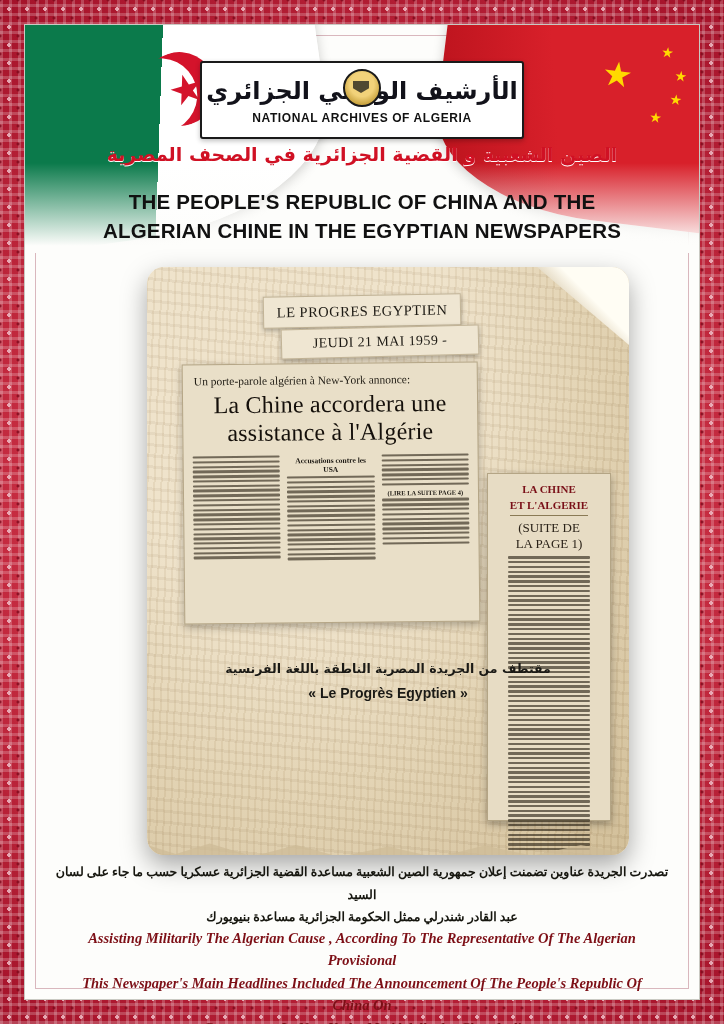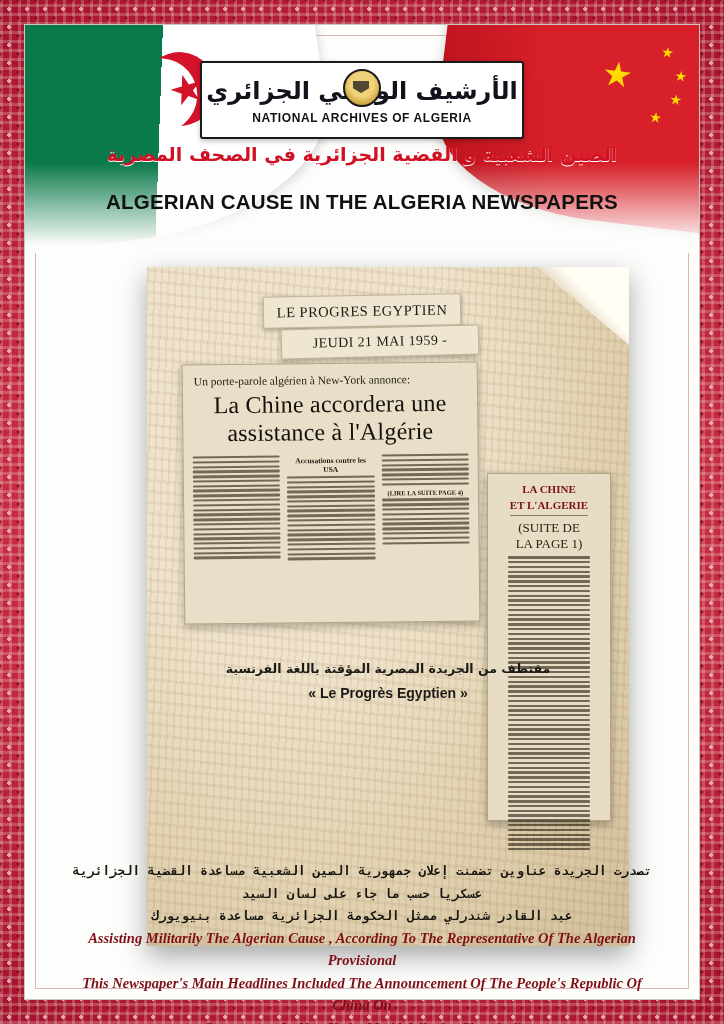--- a/index.html
+++ b/index.html
@@ -128,25 +128,26 @@
   }
   .title-en{
     position:absolute;left:50%;transform:translateX(-50%);
     top:162px;width:610px;text-align:center;
     color:#111;font-weight:bold;font-size:20.5px;line-height:1.42;
     letter-spacing:.2px;
   }
 
   
   .sheet{
-    position:absolute;left:122px;top:242px;width:482px;height:679px;
+    position:absolute;left:122px;top:242px;width:482px;height:588px;
     background:
       radial-gradient(ellipse at 30% 20%,#efe3cb 0 35%,#e4d5b6 60%,#d2bf99 100%);
     box-shadow:0 10px 26px rgba(0,0,0,.35);
     overflow:hidden;
+    border-radius:17px;
   }
   .sheet:before{
     content:"";position:absolute;inset:0;
     background:
       repeating-linear-gradient(92deg,rgba(160,130,80,.10) 0 2px,rgba(0,0,0,0) 2px 7px),
       repeating-linear-gradient(6deg,rgba(120,90,50,.07) 0 3px,rgba(0,0,0,0) 3px 11px);
     mix-blend-mode:multiply;
   }
   .sheet-curl{
     position:absolute;right:0;top:0;width:92px;height:78px;
@@ -235,21 +236,21 @@
     font-size:12.5px;font-weight:bold;color:#1b1a16;line-height:1.6;
   }
   .sheet-caption .fr{
     font-family:Liberation Sans, sans-serif;direction:ltr;font-size:14px;margin-top:3px;
   }
 
   
   .cap-ar{
     position:absolute;left:50%;transform:translateX(-50%);
     top:836px;width:620px;text-align:center;direction:rtl;
-    font-family:Liberation Mono, monospace;font-size:12.5px;font-weight:bold;
+    font-family:Liberation Serif, serif;font-size:12.5px;font-weight:bold;
     color:#16160f;line-height:1.8;
   }
   .cap-en{
     position:absolute;left:50%;transform:translateX(-50%);
     top:902px;width:600px;text-align:center;
     font-family:"Liberation Serif",serif;font-style:italic;font-weight:bold;
     font-size:14.5px;line-height:1.55;color:#7d0f16;
   }
 </style>
 </head>
@@ -279,21 +280,22 @@
     <div class="logo-box">
       <div class="logo-emblem"></div>
       <div class="logo-ar">الأرشيف الوطني الجزائري</div>
       <div class="logo-en">NATIONAL ARCHIVES OF ALGERIA</div>
     </div>
 
     <div class="title-ar-wrap">
       <div class="title-ar">الصين الشعبية و القضية الجزائرية في الصحف المصرية</div>
     </div>
     <div class="title-en">
-      <div>ALGERIAN CAUSE IN THE ALGERIA NEWSPAPERS</div>
+      <div>THE PEOPLE'S REPUBLIC OF CHINA AND  THE</div>
+      <div>ALGERIAN CHINE IN THE EGYPTIAN NEWSPAPERS</div>
     </div>
 
     <div class="sheet">
       <div class="sheet-curl"></div>
 
       <div class="clip clip-title">LE PROGRES EGYPTIEN</div>
       <div class="clip clip-date">JEUDI 21 MAI 1959 -</div>
 
       <div class="article">
         <div class="kicker">Un porte-parole  algérien  à New-York annonce:</div>
@@ -443,21 +445,21 @@
             <i></i>
             <i></i>
             <i></i>
             <i></i>
             <i></i>
             <i></i>
         </div>
       </div>
 
       <div class="sheet-caption">
-        <div>مقتطف من الجريدة المصرية المؤقتة باللغة الفرنسية</div>
+        <div>مقتطف من الجريدة المصرية الناطقة باللغة الفرنسية</div>
         <div class="fr">« Le Progrès Egyptien »</div>
       </div>
 
       <div class="sheet-tear-b"></div>
     </div>
 
     <div class="cap-ar">
       <div>تصدرت الجريدة عناوين تضمنت إعلان جمهورية الصين الشعبية  مساعدة القضية الجزائرية عسكريا حسب ما جاء على لسان  السيد</div>
       <div>عبد القادر شندرلي ممثل الحكومة الجزائرية مساعدة بنيويورك</div>
     </div>

